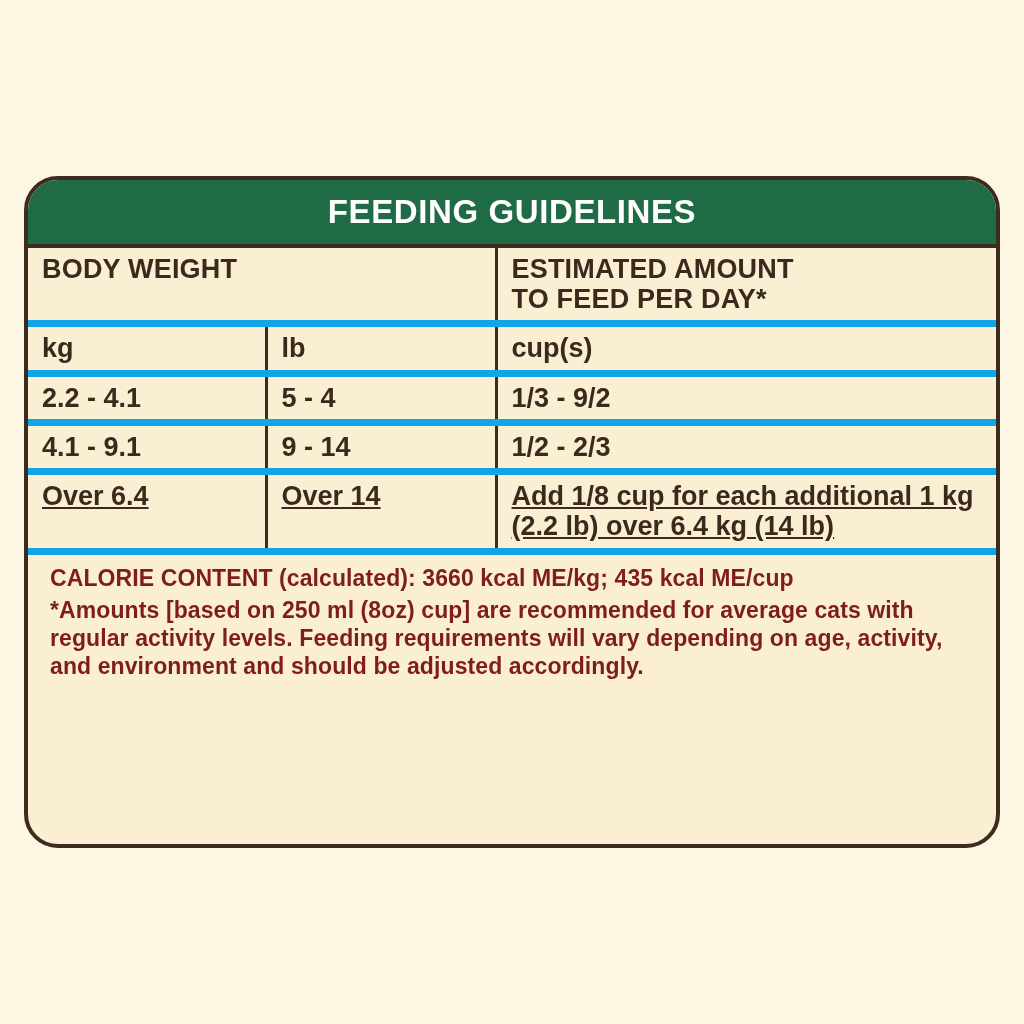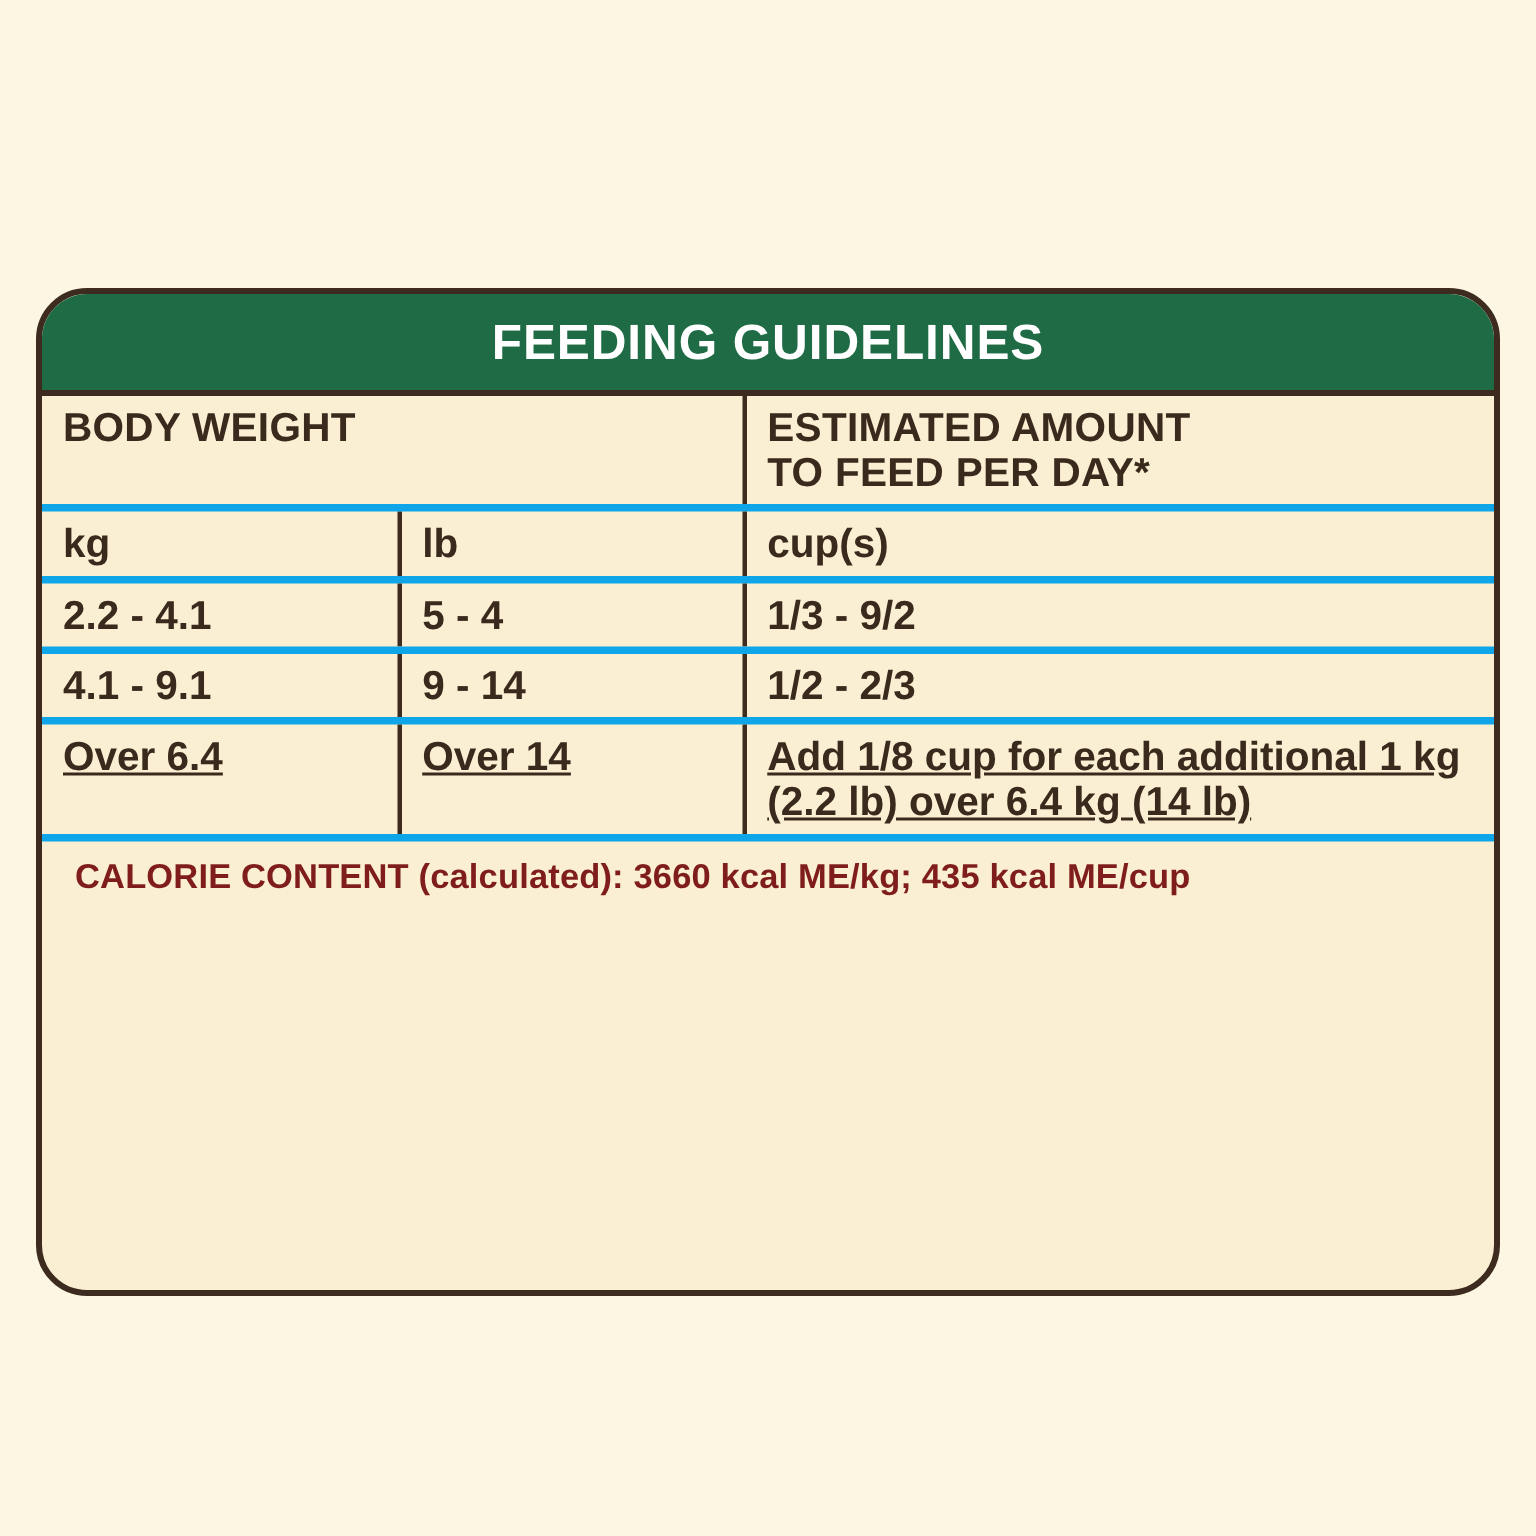--- a/index.html
+++ b/index.html
@@ -20,21 +20,21 @@
     top: 0;
     width: 1024px;
     height: 1024px;
     background: #fdf6e3;
   }
 
   
   .label-card {
     position: absolute;
     left: 24px;
-    top: 192px;
+    top: 176px;
     width: 976px;
     height: 672px;
     background: #faefd2;
     border: 4px solid #3d2b1f;
     border-radius: 34px;
     box-sizing: border-box;
     overflow: hidden;
   }
 
   .title-bar {
@@ -54,21 +54,21 @@
 
   table.feeding-table {
     width: 100%;
     border-collapse: collapse;
     table-layout: fixed;
     color: #3a2a1d;
   }
 
   table.feeding-table td {
     border-right: 3px solid #3d2b1f;
-    border-bottom: 5px solid #0ea5e9;
+    border-bottom: 7px solid #0ea5e9;
     padding: 6px 14px;
     vertical-align: top;
     font-size: 27px;
     font-weight: bold;
     line-height: 1.12;
   }
   table.feeding-table td.last-col {
     border-right: none;
   }
 
@@ -151,16 +151,17 @@
         <tr class="row-over">
           <td>Over 6.4</td>
           <td>Over 14</td>
           <td class="last-col">Add 1/8 cup for each additional 1 kg (2.2 lb) over 6.4 kg (14 lb)</td>
         </tr>
       </tbody>
     </table>
 
     <div class="footnotes">
       <div class="calorie-line">CALORIE CONTENT (calculated): 3660 kcal ME/kg; 435 kcal ME/cup</div>
+      <div class="asterisk-note">*Amounts [based on 250 ml (8oz) cup] are recommended for average cats with regular activity levels. Feeding requirements will vary depending on age, activity, and environment and should be adjusted accordingly.</div>
     </div>
 
   </div>
 </div>
 
 </body></html>

